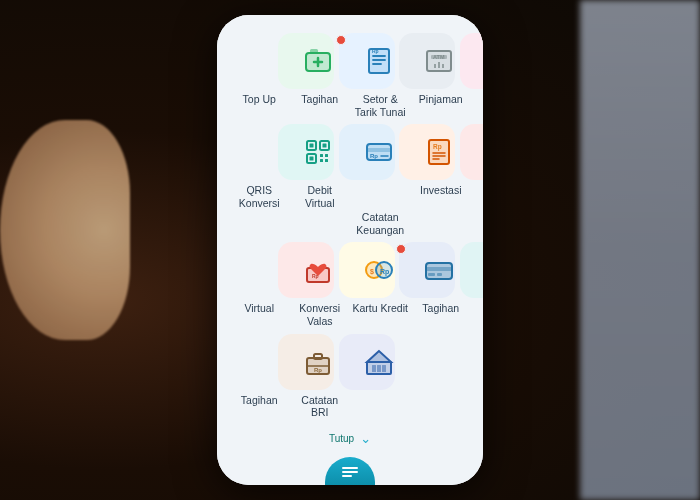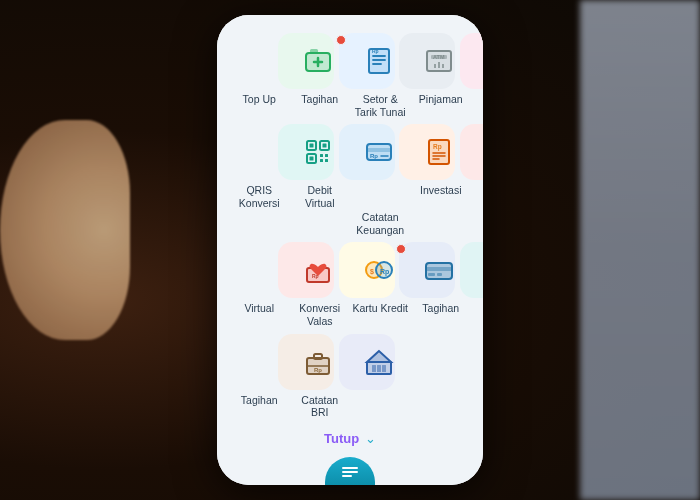--- a/index.html
+++ b/index.html
@@ -153,23 +153,23 @@
 
     .bottom-bar {
       margin-top: 12px;
       display: flex;
       align-items: center;
       gap: 6px;
       cursor: pointer;
     }
 
     .tutup-text {
-      font-size: 13px;
-      color: #8b5cf6;
-      font-weight: 700;
+      font-size: 10px;
+      color: #0f766e;
+      font-weight: 400;
     }
 
     .chevron-up {
       font-size: 13px;
       color: #27aecc;
     }
 
     
     .bottom-circle {
       position: absolute;

